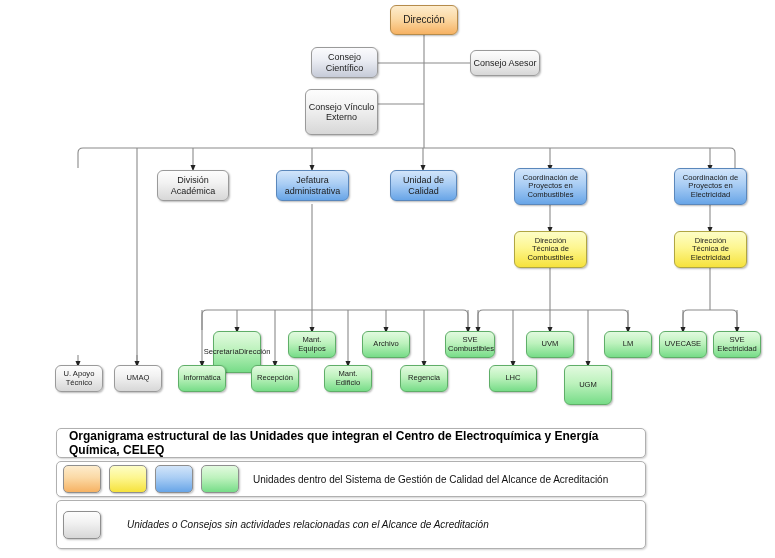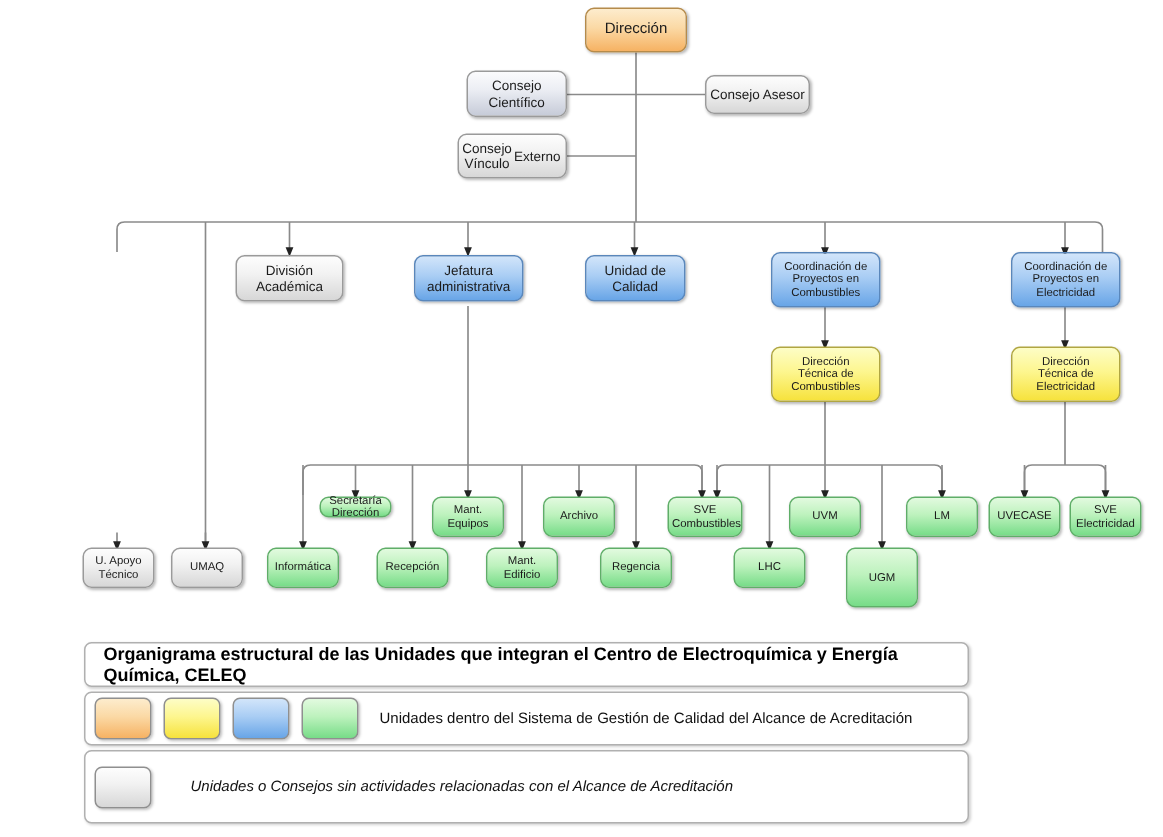--- a/index.html
+++ b/index.html
@@ -119,21 +119,21 @@
 
   <div class="node c-gray fs9" style="left:470px;top:50px;width:70px;height:26px;">
     <span>Consejo Asesor</span>
   </div>
 
   <div class="node c-graybl fs9" style="left:311px;top:47px;width:67px;height:31px;flex-direction:column;">
     <span>Consejo</span>
     <span>Científico</span>
   </div>
 
-  <div class="node c-gray fs9" style="left:305px;top:89px;width:73px;height:30px;">
+  <div class="node c-gray fs9" style="left:305px;top:89px;width:73px;height:46px;flex-direction:column;">
     <span>Consejo Vínculo</span>
     <span>Externo</span>
   </div>
 
   <div class="node c-gray fs9" style="left:157px;top:170px;width:72px;height:31px;flex-direction:column;">
     <span>División</span>
     <span>Académica</span>
   </div>
 
   <div class="node c-blue fs9" style="left:276px;top:170px;width:73px;height:31px;flex-direction:column;">
@@ -163,21 +163,21 @@
     <span>Técnica de</span>
     <span>Combustibles</span>
   </div>
 
   <div class="node c-yellow fs8" style="left:674px;top:231px;width:73px;height:37px;flex-direction:column;">
     <span>Dirección</span>
     <span>Técnica de</span>
     <span>Electricidad</span>
   </div>
 
-  <div class="node c-green fs8" style="left:213px;top:331px;width:48px;height:14px;flex-direction:column;">
+  <div class="node c-green fs8" style="left:213px;top:331px;width:48px;height:42px;flex-direction:row;">
     <span>Secretaría</span>
     <span>Dirección</span>
   </div>
 
   <div class="node c-green fs8" style="left:288px;top:331px;width:48px;height:27px;flex-direction:column;">
     <span>Mant.</span>
     <span>Equipos</span>
   </div>
 
   <div class="node c-green fs8" style="left:362px;top:331px;width:48px;height:27px;">

